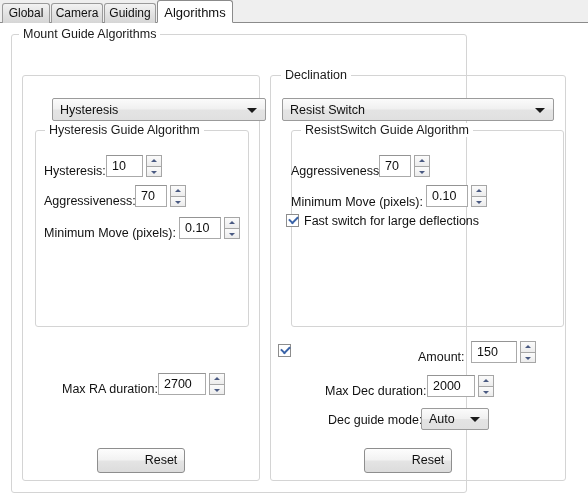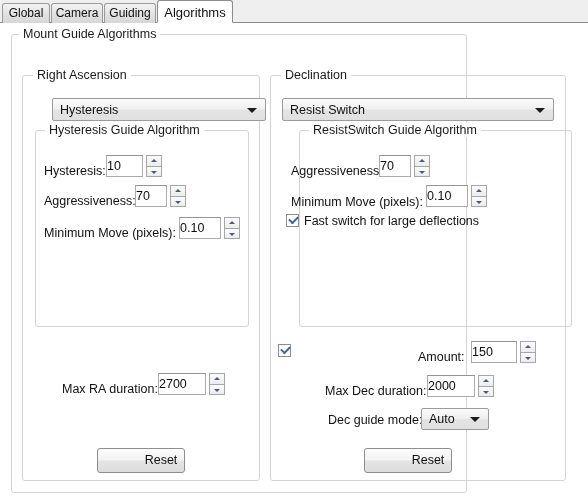--- a/index.html
+++ b/index.html
@@ -73,21 +73,21 @@
   #outer-group { left: 11px; top: 34px; width: 456px; height: 459px; }
   #outer-group > .group-title { left: 7px; }
 
   #ra-group  { left: 22px; top: 75px;  width: 238px; height: 406px; }
   #ra-group > .group-title { left: 10px; }
   #dec-group { left: 270px; top: 75px; width: 296px; height: 406px; }
   #dec-group > .group-title { left: 10px; }
 
   #ra-inner  { left: 12px; top: 54px; width: 214px; height: 197px; }
   #ra-inner > .group-title { left: 9px; }
-  #dec-inner { left: 28px; top: 54px; width: 273px; height: 197px; padding-left: 28px; }
+  #dec-inner { left: 20px; top: 54px; width: 273px; height: 197px; padding-left: 28px; }
   #dec-inner > .group-title { left: 9px; }
 
   
   .combo {
     position: absolute;
     box-sizing: border-box;
     background: linear-gradient(to bottom, #fbfbfb 0%, #f0f0f0 48%, #e4e4e4 52%, #e0e0e0 100%);
     border: 1px solid #9b9b9b;
     border-radius: 2px;
     font-size: 12.5px;
@@ -122,20 +122,21 @@
 
   
   .field {
     position: absolute;
     box-sizing: border-box;
     background: #ffffff;
     border: 1px solid #aaaaaa;
     border-top-color: #949494;
     font-size: 12.5px;
     color: #0d0d0d;
+    padding-left: 5px;
     line-height: 20px;
     height: 22px;
     cursor: text;
     overflow: hidden;
     white-space: nowrap;
   }
 
   
   .spin {
     position: absolute;
@@ -213,21 +214,20 @@
     <div class="tab" id="tab1">Camera</div>
     <div class="tab" id="tab2">Guiding</div>
     <div class="tab active" id="tab3">Algorithms</div>
   </div>
 
   <div class="groupbox" id="outer-group">
     <span class="group-title">Mount Guide Algorithms</span>
   </div>
 
   <div class="groupbox" id="ra-group">
-    <span class="group-title">Right Ascension</span>
 
     <div class="groupbox" id="ra-inner">
       <span class="group-title">Hysteresis Guide Algorithm</span>
     </div>
   </div>
 
   <div class="combo" id="ra-combo">
     <span class="combo-text">Hysteresis</span>
     <span class="arrow"></span>
   </div>

